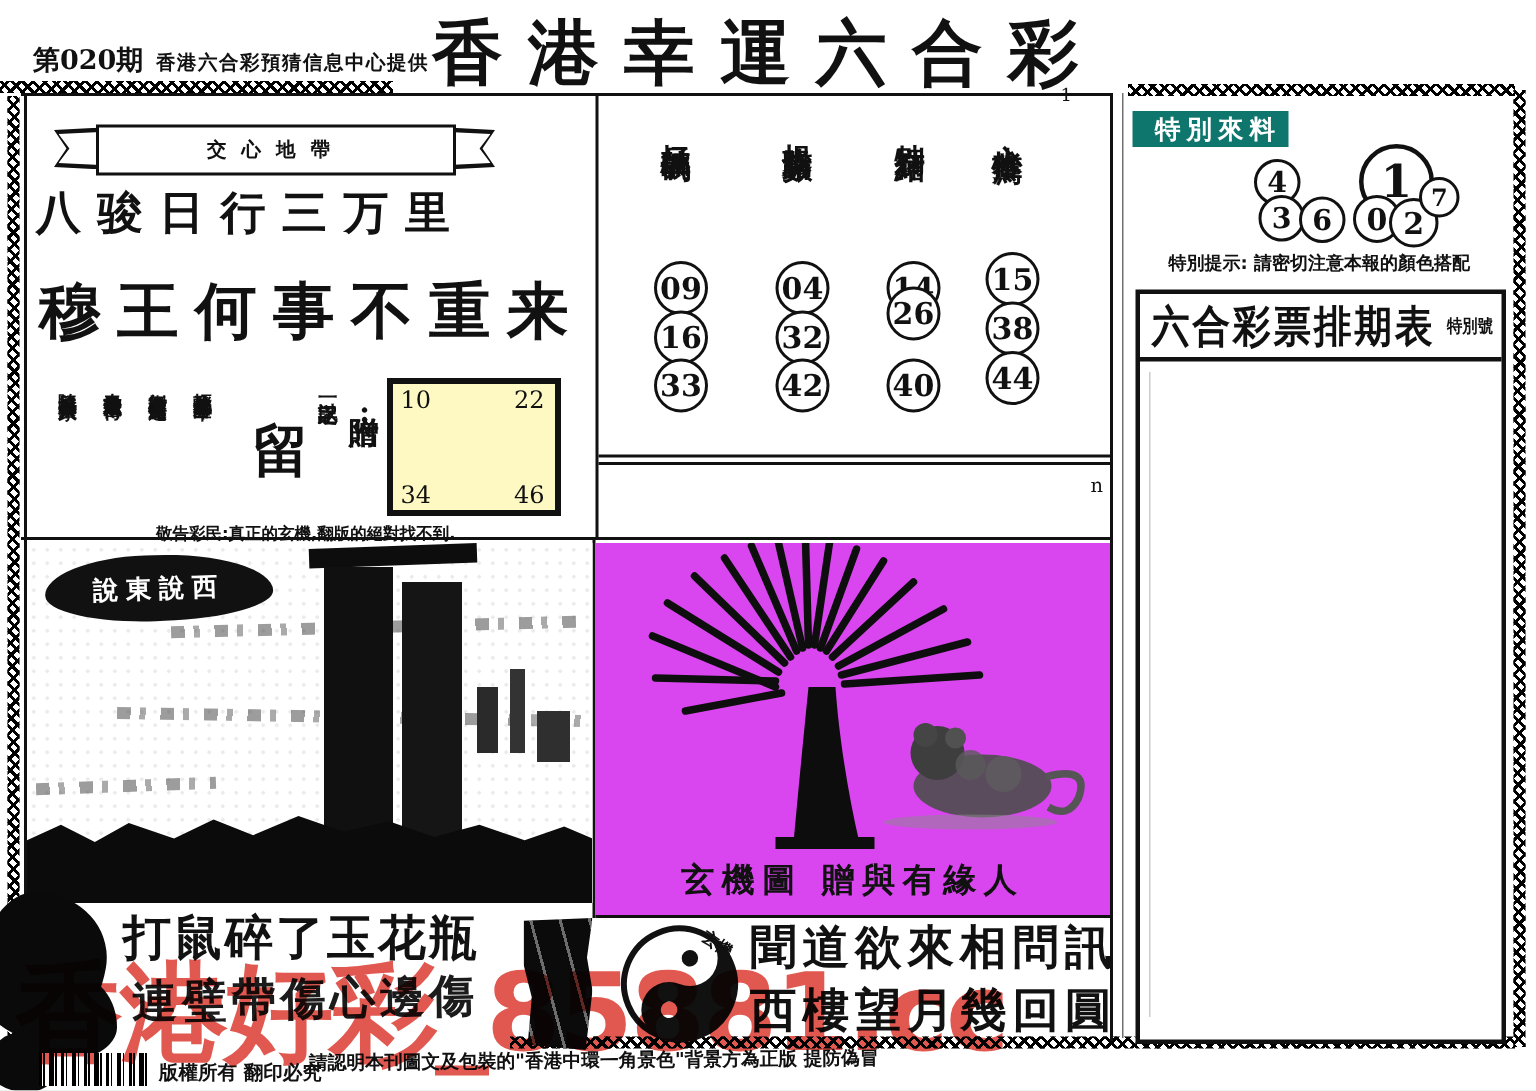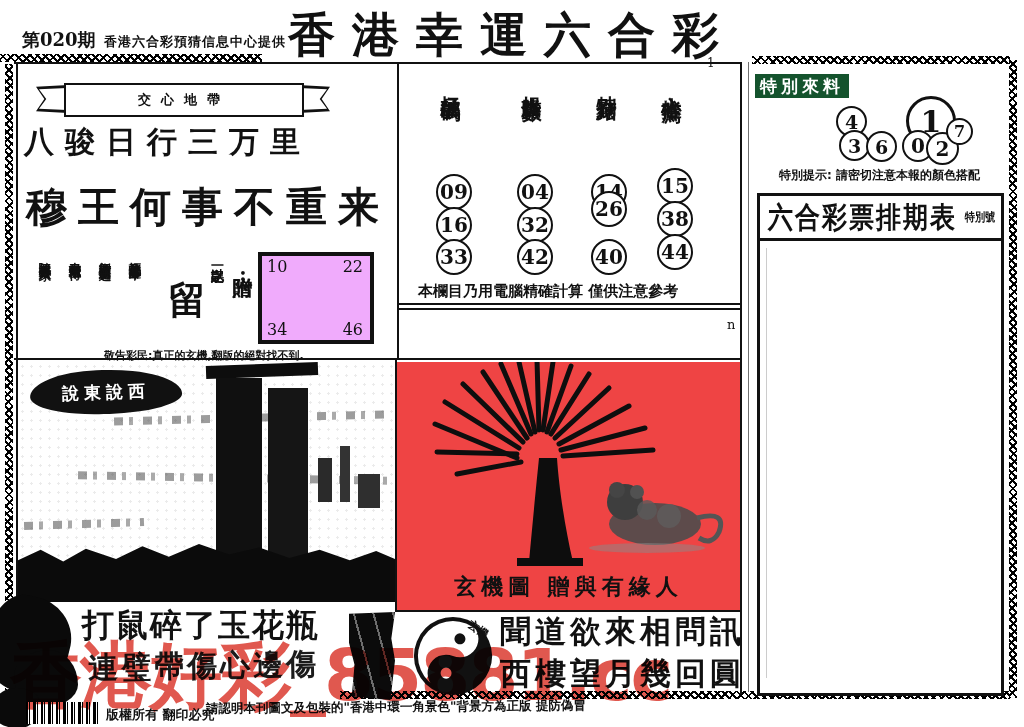--- a/index.html
+++ b/index.html
@@ -67,21 +67,21 @@
 
   <div class="abs" style="left:36px;top:252px;height:96px;display:flex;flex-direction:row;gap:13px;">
     <span class="vtext sf b" style="font-size:12.5px;letter-spacing:1px;">隨風好去落人家</span>
     <span class="vtext sf b" style="font-size:12.5px;letter-spacing:1px;">春盡絮飛留不得</span>
     <span class="vtext sf b" style="font-size:12.5px;letter-spacing:1px;">舞樹妝樓處處遮</span>
     <span class="vtext sf b" style="font-size:12.5px;letter-spacing:1px;">輕盈裊娜占年華</span>
   </div>
   <div class="abs sf b" style="left:168px;top:275px;font-size:38px;">留</div>
   <div class="abs vtext sf b" style="left:208px;top:258px;font-size:13px;height:90px;">一字以記之</div>
   <div class="abs vtext sf b" style="left:230px;top:262px;font-size:20px;height:80px;">附贈:</div>
-  <div class="abs" style="left:258px;top:252px;width:108px;height:84px;border:4px solid #111;background:#f0abfc;">
+  <div class="abs" style="left:258px;top:252px;width:108px;height:84px;border:4px solid #111;background:#fef9c3;">
     <span class="abs sf" style="left:5px;top:1px;font-size:16px;">10</span>
     <span class="abs sf" style="right:7px;top:1px;font-size:16px;">22</span>
     <span class="abs sf" style="left:5px;bottom:1px;font-size:16px;">34</span>
     <span class="abs sf" style="right:7px;bottom:1px;font-size:16px;">46</span>
   </div>
   <div class="abs b nowrap" style="left:104px;top:348px;font-size:11px;border-bottom:2px solid #111;padding-bottom:1px;">敬告彩民:真正的玄機,翻版的絕對找不到.</div>
 
   <div class="abs" style="left:18px;top:362px;width:377px;height:240px;overflow:hidden;background:#fff;">
     <div class="abs" style="left:0;top:0;width:100%;height:100%;background-image:radial-gradient(#000 18%,transparent 20%);background-size:9px 9px;opacity:.08;"></div>
     <div class="scrib" style="left:96px;top:52px;width:270px;transform:rotate(-1.5deg);"></div>
@@ -121,23 +121,22 @@
   <div class="abs circ pickcirc" style="left:517px;top:239px;">42</div>
 
   <div class="abs circ pickcirc" style="left:591px;top:174px;">14</div>
   <div class="abs circ pickcirc" style="left:591px;top:191px;text-align:center;">26</div>
   <div class="abs circ pickcirc" style="left:591px;top:239px;">40</div>
 
   <div class="abs circ pickcirc" style="left:657px;top:168px;">15</div>
   <div class="abs circ pickcirc" style="left:657px;top:201px;">38</div>
   <div class="abs circ pickcirc" style="left:657px;top:234px;">44</div>
 
-  <div class="abs b nowrap" style="left:418px;top:282px;font-size:15px;">本欄目乃用電腦精確計算 僅供注意參考</div>
-
-  <div class="abs" style="left:397px;top:362px;width:343px;height:248px;background:#ef4444;">
+
+  <div class="abs" style="left:397px;top:362px;width:343px;height:248px;background:#d946ef;">
     <svg width="343" height="210" viewBox="0 0 343 210">
       <g stroke="#0e0e0e" stroke-width="5" stroke-linecap="round">
         <line x1="120" y1="96" x2="38" y2="62"></line>
         <line x1="120" y1="92" x2="40" y2="90"></line>
         <line x1="122" y1="86" x2="48" y2="40"></line>
         <line x1="126" y1="80" x2="66" y2="22"></line>
         <line x1="130" y1="76" x2="86" y2="10"></line>
         <line x1="134" y1="72" x2="104" y2="2"></line>
         <line x1="138" y1="70" x2="122" y2="0"></line>
         <line x1="142" y1="68" x2="140" y2="-2"></line>
@@ -176,21 +175,21 @@
       <circle cx="40" cy="21.5" r="5.5" fill="#111"></circle>
       <circle cx="40" cy="58.5" r="5.5" fill="#fff"></circle>
     </svg>
     <span class="sf b" style="position:absolute;right:4px;top:6px;font-size:11px;transform:rotate(35deg);color:#111;">玄機</span>
   </div>
   <div class="abs sf b nowrap" style="left:500px;top:611px;font-size:31px;letter-spacing:4px;">聞道欲來相問訊</div>
   <div class="abs sf b nowrap" style="left:500px;top:653px;font-size:31px;letter-spacing:4px;">西樓望月幾回圓</div>
   <div class="abs b nowrap" style="left:206px;top:699px;font-size:12.5px;transform:rotate(-0.5deg);">請認明本刊圖文及包裝的"香港中環一角景色"背景方為正版  提防偽冒</div>
 
   <div class="abs rule" style="left:748px;top:62px;width:1px;height:630px;opacity:.6;"></div>
-  <div class="abs" style="left:755px;top:74px;width:94px;height:24px;background:#14532d;display:flex;align-items:center;justify-content:center;">
+  <div class="abs" style="left:755px;top:74px;width:94px;height:24px;background:#0f766e;display:flex;align-items:center;justify-content:center;padding-left:10px;">
     <span class="sf b" style="color:#fff;font-size:17px;letter-spacing:4px;">特別來料</span>
   </div>
   <div class="abs circ" style="left:836px;top:106px;width:27px;height:27px;font-size:19px;">4</div>
   <div class="abs circ" style="left:839px;top:130px;width:27px;height:27px;font-size:19px;">3</div>
   <div class="abs circ" style="left:866px;top:131px;width:27px;height:27px;font-size:19px;">6</div>
   <div class="abs circ" style="left:906px;top:96px;width:44px;height:44px;font-size:30px;border-width:3.5px;">1</div>
   <div class="abs circ" style="left:902px;top:130px;width:28px;height:28px;font-size:20px;">0</div>
   <div class="abs circ" style="left:926px;top:132px;width:29px;height:29px;font-size:20px;">2</div>
   <div class="abs circ" style="left:946px;top:118px;width:23px;height:23px;font-size:16px;">7</div>
   <div class="abs b nowrap" style="left:779px;top:167px;font-size:12px;">特別提示: 請密切注意本報的顏色搭配</div>

